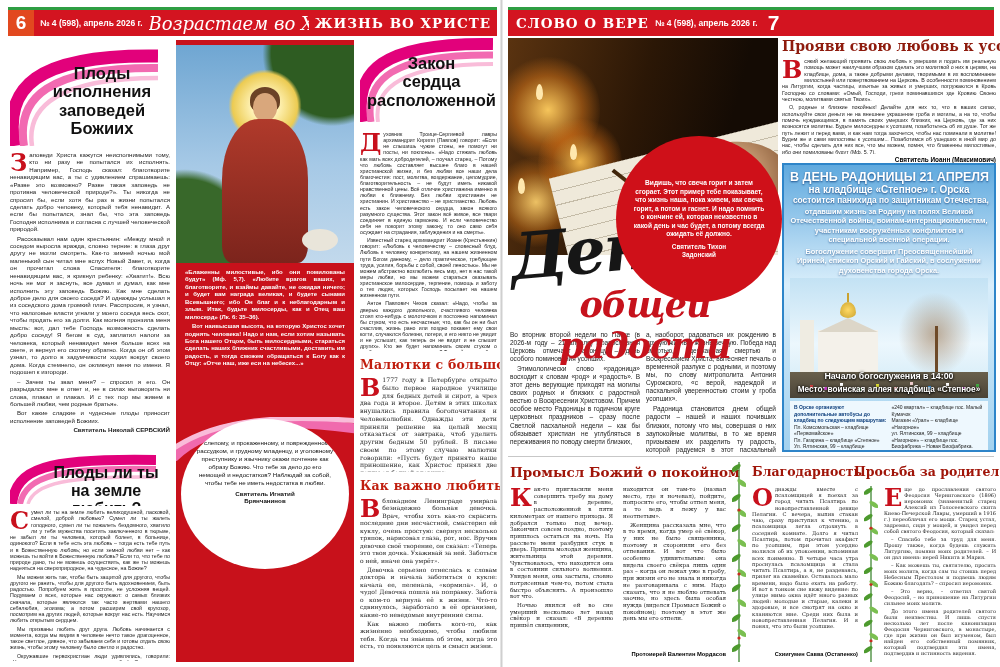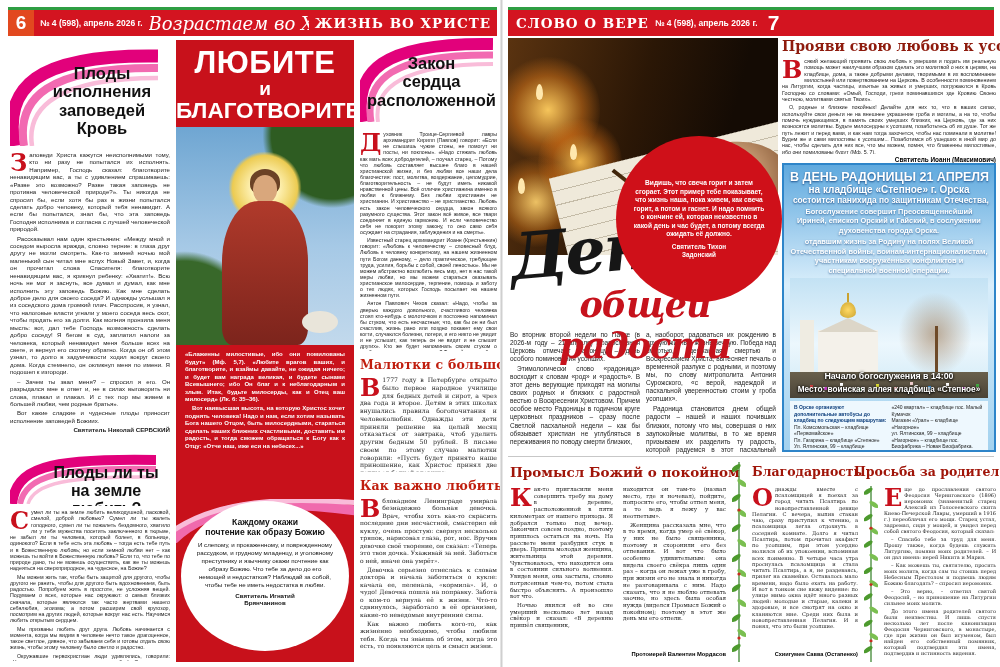--- a/index.html
+++ b/index.html
@@ -152,21 +152,21 @@
     <section id="a-plody">
       <div class="hl" style="height:108px;">
         <svg class="rib" width="152" height="106" viewBox="0 0 152 106">
           <path d="M8,106 C-2,48 28,14 152,16" stroke="#e2017b" stroke-width="13" fill="none"></path>
           <path d="M18,106 C10,58 42,27 152,28" stroke="#f26ab1" stroke-width="8" fill="none"></path>
           <path d="M26,106 C20,66 54,38 152,38" stroke="#f9bcd9" stroke-width="4.5" fill="none"></path>
         </svg>
         <div class="hlt h1t">
           <span>Плоды</span><br>
           <span>исполнения</span><br>
-          <span>заповедей Кровь</span>
+          <span>заповедей Божиих</span>
         </div>
       </div>
       <div id="plody-body" class="bt">
         <p><span class="dc">З</span><span>аповеди Христа кажутся неисполнимыми тому, кто ни разу не попытался их исполнять. Например, Господь сказал: благотворите ненавидящим вас, а ты с удивлением спрашиваешь: «Разве это возможно? Разве такая заповедь не противна человеческой природе?». Ты никогда не спросил бы, если хотя бы раз в жизни попытался сделать добро человеку, который тебя ненавидит. А если бы попытался, знал бы, что эта заповедь Господня исполнима и согласна с лучшей человеческой природой.</span></p>
         <p class="ind">Рассказывал нам один крестьянин: «Между мной и соседом выросла вражда, словно терние: в глаза друг другу не могли смотреть. Как-то зимней ночью мой маленький сын читал мне вслух Новый Завет, и, когда он прочитал слова Спасителя: благотворите ненавидящим вас, я крикнул ребенку: «Хватит!». Всю ночь не мог я заснуть, все думал и думал, как мне исполнить эту заповедь Божию. Как мне сделать доброе дело для своего соседа? И однажды услышал я из соседского дома громкий плач. Расспросив, я узнал, что налоговые власти угнали у моего соседа весь скот, чтобы продать его за долги. Как молния пронзила меня мысль: вот, дал тебе Господь возможность сделать добро соседу! Я бегом в суд, заплатил налоги за человека, который ненавидел меня больше всех на свете, и вернул его скотину обратно. Когда он об этом узнал, то долго в задумчивости ходил вокруг своего дома. Когда стемнело, он окликнул меня по имени. Я подошел к изгороди.</p>
         <p class="ind">– Зачем ты звал меня? – спросил я его. Он разрыдался мне в ответ и, не в силах выговорить ни слова, плакал и плакал. И с тех пор мы живем в большей любви, чем родные братья».</p>
         <p class="ind">Вот какие сладкие и чудесные плоды приносит исполнение заповедей Божиих.</p>
         <div class="byline">Святитель Николай СЕРБСКИЙ</div>
       </div>
     </section>
@@ -186,49 +186,40 @@
       <div id="sumel-body" class="bt">
         <p><span class="dc">С</span><span>умел ли ты на земле любить великодушной, ласковой, смелой, доброй любовью? Сумел ли ты жалеть голодного, сумел ли ты пожалеть бездомного, хватило ли у тебя мужества посетить заключенного в тюрьме, не забыл ли ты человека, который болеет, в больнице, одинокого? Если в тебе есть эта любовь – тогда есть тебе путь и в Божественную любовь; но если земной любви нет – как можешь ты войти в Божественную любовь? Если то, что тебе по природе дано, ты не можешь осуществить, как же ты можешь надеяться на сверхприродное, на чудесное, на Божие?</span></p>
         <p class="ind">Мы можем жить так, чтобы быть защитой для другого, чтобы другого не ранить, чтобы для другого быть вдохновением, быть радостью. Попробуем жить в простоте, не усложняя вещей. Подумаем о всех, которые нас окружают: о самых близких сначала, которые являются так часто жертвами нашего себялюбия, эгоизма; а потом расширим свой кругозор, посмотрим на других людей, которые вокруг нас есть. Научимся любить открытым сердцем.</p>
         <p class="ind">Мы призваны любить друг друга. Любовь начинается с момента, когда мы видим в человеке нечто такое драгоценное, такое светлое, дивное, что забываем себя и готовы отдать свою жизнь, чтобы этому человеку было светло и радостно.</p>
         <p class="ind">Окружавшие первохристиан люди удивлялись, говорили: «Что это за люди, как они друг друга любят!» Станем таким обществом, где люди так друг друга любят, что всякий вне стоящий посмотрит и скажет: «Как я беден! Какой я сирота вне этого общества! О, если бы мне только в него войти! Если бы только и меня обняла эта ласка и любовь! Если бы только мне стать Христовым!»</p>
 
       </div>
     </section>
 
     <section id="center">
-      <div class="banner">
-        <div class="b1">ЛЮБИТЕ</div>
-        <div class="b2">и</div>
-        <div class="b3">БЛАГОТВОРИТЕ</div>
-      </div>
       <div class="christ">
         <div class="sky"></div>
         <div class="fol"></div>
         <div class="bush"></div>
         <div class="halo"></div>
         <div class="hair"></div>
         <div class="face"></div>
         <div class="robe"></div>
         <div class="lamb"></div>
       </div>
       <div class="cquote bt">
         <p>«Блаженны милостивые, ибо они помилованы будут» (Мф. 5,7). «Любите врагов ваших, и благотворите, и взаймы давайте, не ожидая ничего; и будет вам награда великая, и будете сынами Всевышнего; ибо Он благ и к неблагодарным и злым. Итак, будьте милосерды, как и Отец ваш милосерд» (Лк. 6: 35–36).</p>
         <p class="ind">Вот наивысшая высота, на которую Христос хочет поднять человека! Надо и нам, если хотим называть Бога нашего Отцом, быть милосердными, стараться сделать наших ближних счастливыми, доставить им радость, и тогда сможем обращаться к Богу как к Отцу: «Отче наш, иже еси на небесех...»</p>
       </div>
       <div class="ovalwrap">
         <svg class="swirl" width="178" height="44" viewBox="0 0 178 44">
           <path d="M-6,44 C30,4 96,0 184,12" stroke="#f06aad" stroke-width="10" fill="none"></path>
           <path d="M-6,34 C40,0 110,-2 184,4" stroke="#f9bcd9" stroke-width="5" fill="none"></path>
         </svg>
         <div class="oval">
-          <div class="ot">
-            <span>Каждому окажи</span><br>
-            <span>почтение как образу Божию</span>
-          </div>
           <div class="ob">И слепому, и прокаженному, и поврежденному рассудком, и грудному младенцу, и уголовному преступнику и язычнику окажи почтение как образу Божию. Что тебе за дело до его немощей и недостатков? Наблюдай за собой, чтобы тебе не иметь недостатка в любви.</div>
           <div class="oby">
             <span>Святитель Игнатий</span><br>
             <span>Брянчанинов</span>
           </div>
         </div>
       </div>
     </section>
 
     <section id="colz">
@@ -308,22 +299,22 @@
         <p><span class="dc">В</span><span>сякий желающий проявить свою любовь к умершим и подать им реальную помощь может наилучшим образом сделать это молитвой о них в церкви, на кладбище, дома, а также добрыми делами, творимыми в их воспоминание милостыней или пожертвованием на Церковь. В особенности поминовением на Литургии, когда частицы, изъятые за живых и умерших, погружаются в Кровь Господню со словами: «Омый, Господи, грехи поминавшихся зде Кровию Своею честною, молитвами святых Твоих».</span></p>
         <p class="ind">О, родные и близкие покойных! Делайте для них то, что в ваших силах, используйте свои деньги не на внешнее украшение гроба и могилы, а на то, чтобы помочь нуждающимся, в память своих умерших близких, на Церковь, где за них возносятся молитвы. Будьте милосердны к усопшим, позаботьтесь об их душе. Тот же путь лежит и перед вами, и как нам тогда захочется, чтобы нас поминали в молитве! Будем же и сами милостивы к усопшим... Позаботимся об ушедших в иной мир до нас, чтобы сделать для них все, что мы можем, помня, что блаженны милостивые, ибо они помилованы будут (Мф. 5, 7).</p>
       </div>
       <div class="byline">Святитель Иоанн (Максимович)</div>
     </section>
 
     <aside id="blueBox">
       <div class="an1">В ДЕНЬ РАДОНИЦЫ 21 АПРЕЛЯ</div>
       <div class="an2">на кладбище «Степное» г. Орска</div>
       <div class="an3">состоится панихида по защитникам Отечества,</div>
+      <div class="anp">отдавшим жизнь за Родину на полях Великой Отечественной войны, воинам-интернационалистам, участникам вооружённых конфликтов и специальной военной операции.</div>
       <div class="anp">Богослужение совершит Преосвященнейший Ириней, епископ Орский и Гайский, в сослужении духовенства города Орска.</div>
-      <div class="anp">отдавшим жизнь за Родину на полях Великой Отечественной войны, воинам-интернационалистам, участникам вооружённых конфликтов и специальной военной операции.</div>
       <div class="church">
         <div class="cht"></div>
         <div class="chb"></div>
         <div class="chroof"></div>
         <div class="chd"></div>
         <div class="chc"></div>
         <div class="tr1"></div>
         <div class="tr2"></div>
         <div class="grd"></div>
         <div class="spk"></div>

